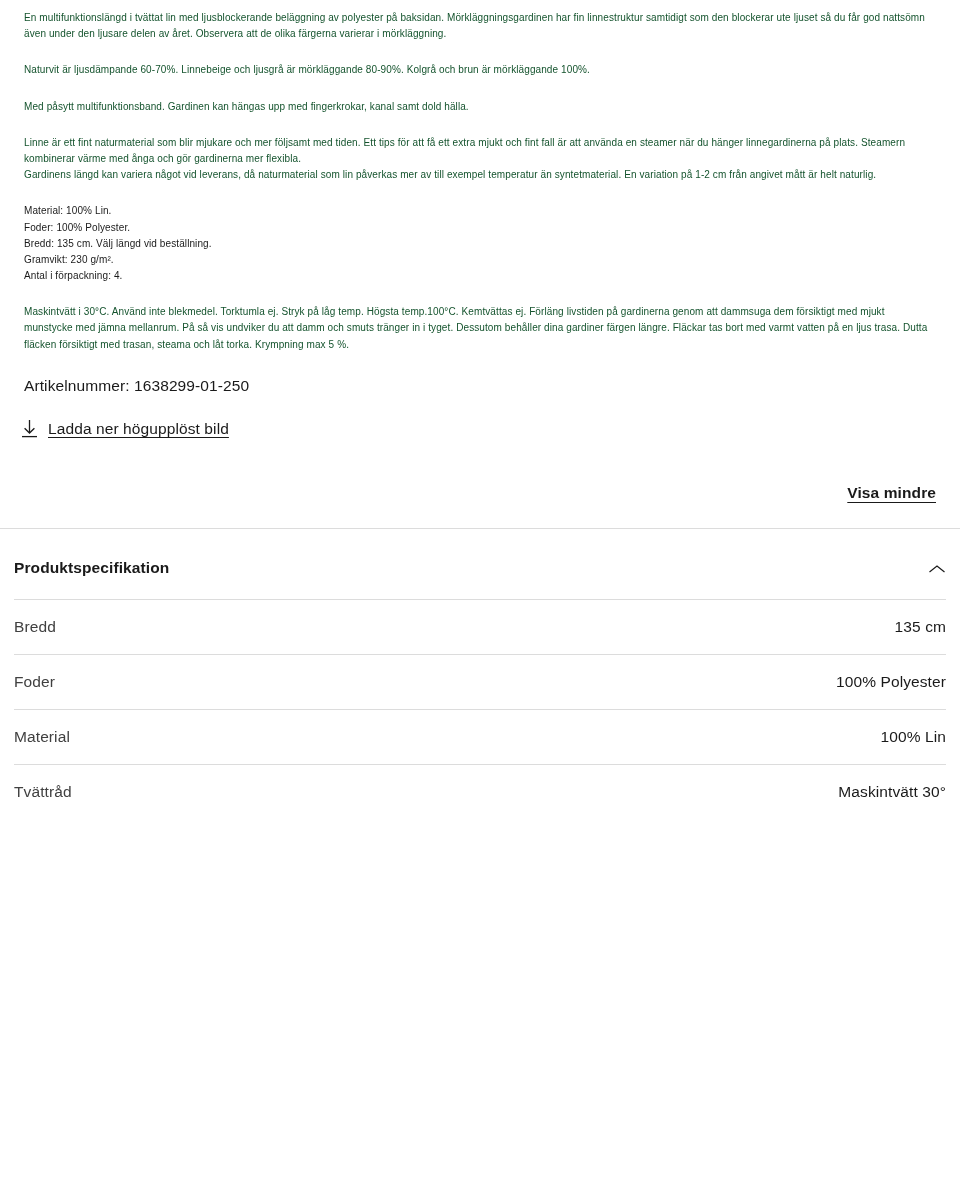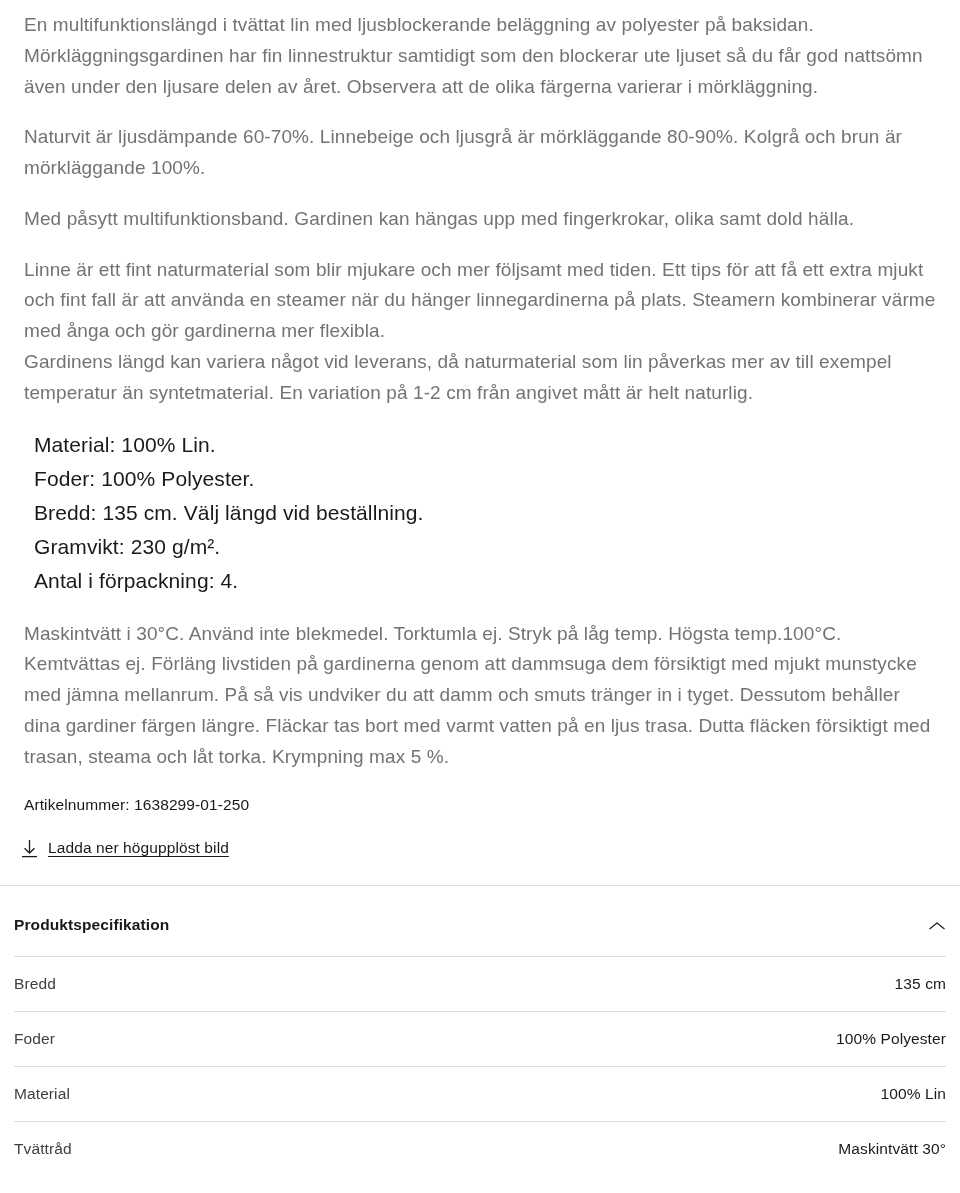--- a/index.html
+++ b/index.html
@@ -19,31 +19,31 @@
     position: relative;
     width: 960px;
     height: 1193px;
     box-sizing: border-box;
   }
   .description {
     padding: 10px 24px 0 24px;
   }
   .description p {
     margin: 0 0 20px 0;
-    font-size: 19px;
+    font-size: 10px;
     line-height: 1.62;
-    color: #737373;
+    color: #14532d;
     letter-spacing: 0.1px;
   }
   .description p.tight {
     margin-bottom: 0;
   }
   .spec-lines {
-    margin: 0 0 20px 10px;
-    font-size: 21px;
+    margin: 0 0 20px 0;
+    font-size: 10px;
     line-height: 1.62;
     color: #1a1a1a;
     letter-spacing: 0.1px;
   }
   .spec-lines div {
     margin: 0;
   }
   .art-no {
     font-size: 15.5px;
     line-height: 1.62;
@@ -137,21 +137,21 @@
   }
 </style>
 </head>
 <body>
 
 <div class="page">
 
   <section class="description">
     <p>En multifunktionslängd i tvättat lin med ljusblockerande beläggning av polyester på baksidan. Mörkläggningsgardinen har fin linnestruktur samtidigt som den blockerar ute ljuset så du får god nattsömn även under den ljusare delen av året. Observera att de olika färgerna varierar i mörkläggning.</p>
     <p>Naturvit är ljusdämpande 60-70%. Linnebeige och ljusgrå är mörkläggande 80-90%. Kolgrå och brun är mörkläggande 100%.</p>
-    <p>Med påsytt multifunktionsband. Gardinen kan hängas upp med fingerkrokar, olika samt dold hälla.</p>
+    <p>Med påsytt multifunktionsband. Gardinen kan hängas upp med fingerkrokar, kanal samt dold hälla.</p>
     <p class="tight">Linne är ett fint naturmaterial som blir mjukare och mer följsamt med tiden. Ett tips för att få ett extra mjukt och fint fall är att använda en steamer när du hänger linnegardinerna på plats. Steamern kombinerar värme med ånga och gör gardinerna mer flexibla.</p>
     <p>Gardinens längd kan variera något vid leverans, då naturmaterial som lin påverkas mer av till exempel temperatur än syntetmaterial. En variation på 1-2 cm från angivet mått är helt naturlig.</p>
 
     <div class="spec-lines">
       <div>Material: 100% Lin.</div>
       <div>Foder: 100% Polyester.</div>
       <div>Bredd: 135 cm. Välj längd vid beställning.</div>
       <div>Gramvikt: 230 g/m².</div>
       <div>Antal i förpackning: 4.</div>
     </div>
@@ -165,20 +165,23 @@
     <span class="download-icon">
       <svg viewBox="0 0 17 19" width="17" height="19" xmlns="http://www.w3.org/2000/svg">
         <path d="M8.5 1 L8.5 13.5" stroke="#1a1a1a" stroke-width="1.3" fill="none"></path>
         <path d="M3.6 9.2 L8.5 14 L13.4 9.2" stroke="#1a1a1a" stroke-width="1.3" fill="none"></path>
         <path d="M1 17.6 L16 17.6" stroke="#1a1a1a" stroke-width="1.3" fill="none"></path>
       </svg>
     </span>
     <span class="download-link">Ladda ner högupplöst bild</span>
   </div>
 
+  <div class="show-less-row">
+    <span class="show-less">Visa mindre</span>
+  </div>
 
   <div class="divider-full"></div>
 
   <section class="accordion">
     <div class="accordion-header">
       <span class="accordion-title">Produktspecifikation</span>
       <span class="chevron">
         <svg viewBox="0 0 18 12" width="18" height="12" xmlns="http://www.w3.org/2000/svg">
           <path d="M1.5 8 L9 2 L16.5 8" stroke="#1a1a1a" stroke-width="1.2" fill="none"></path>
         </svg>

